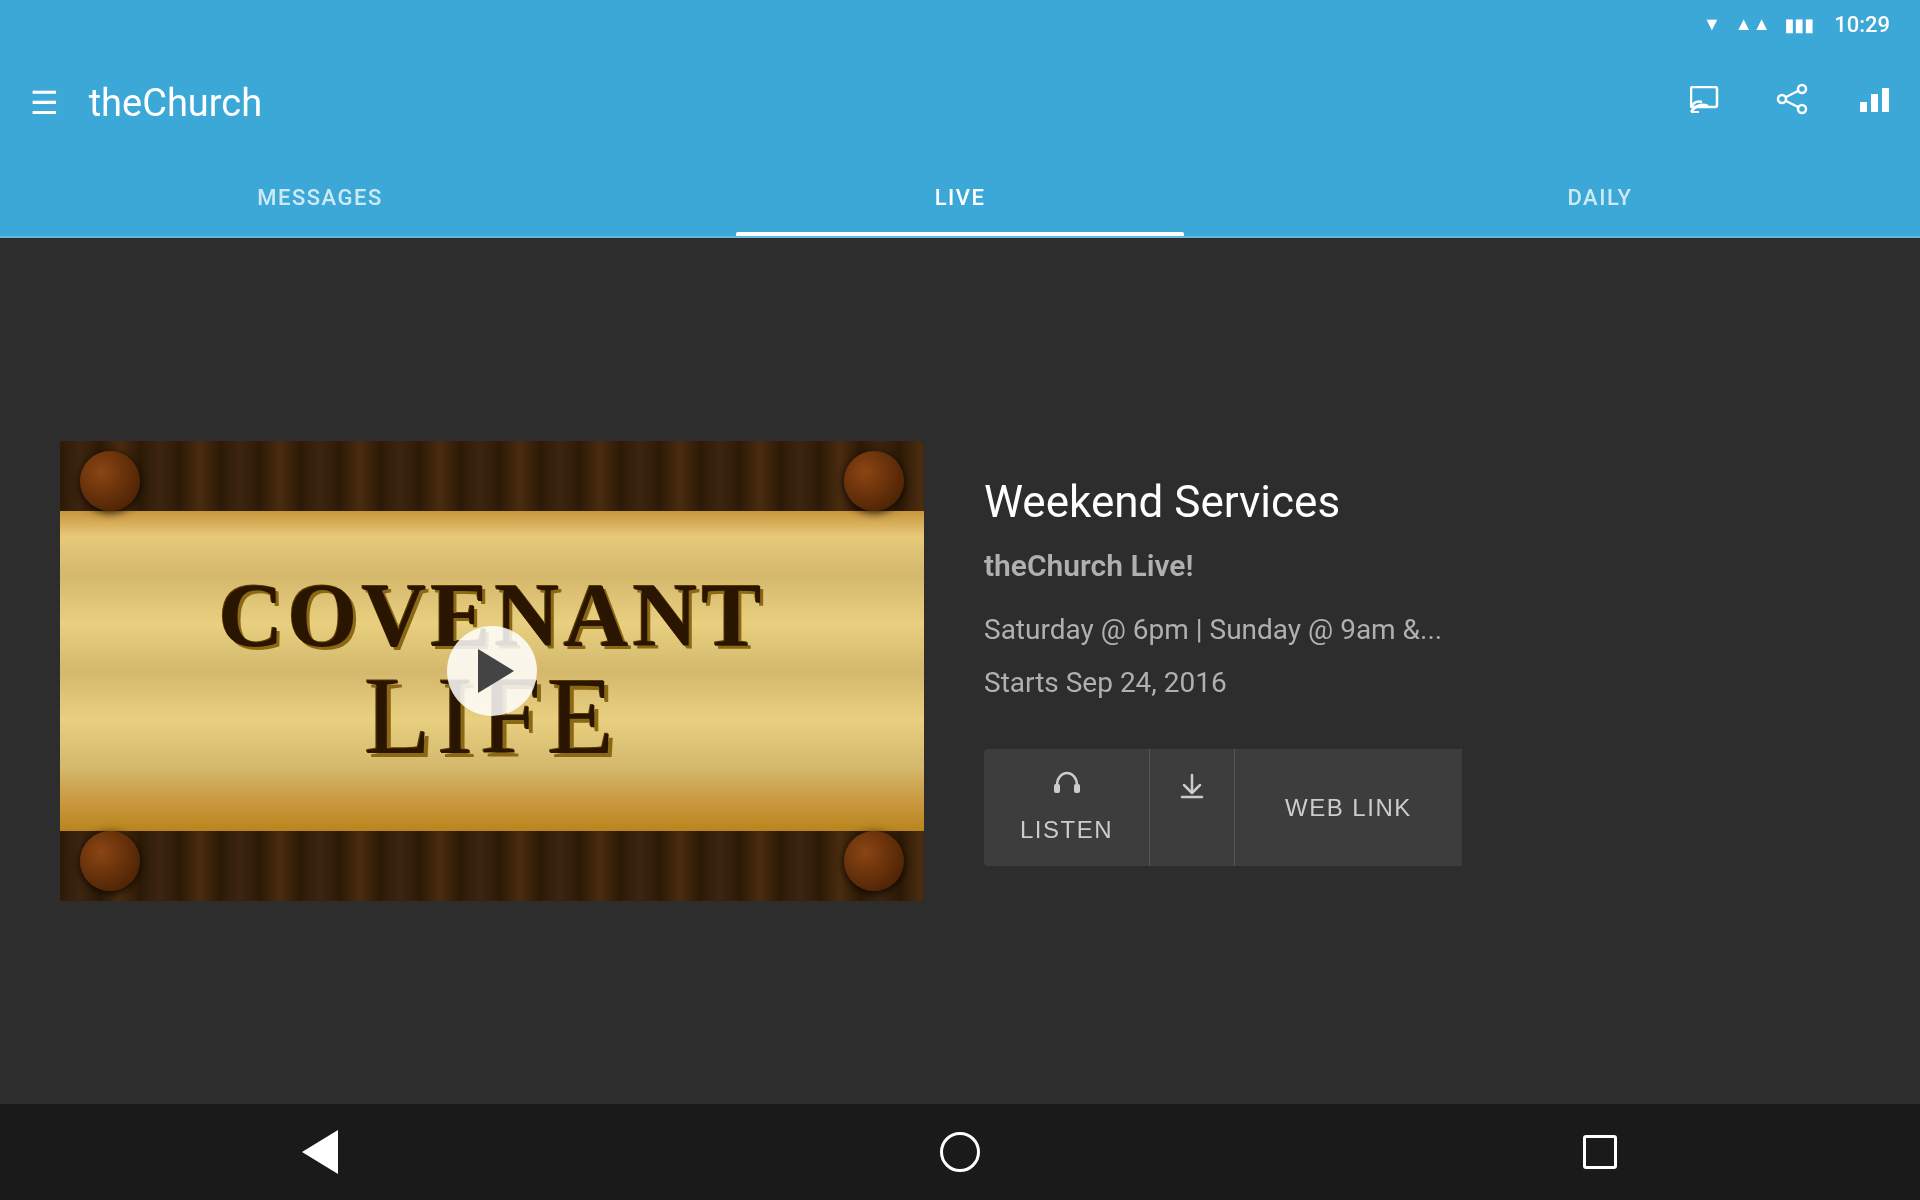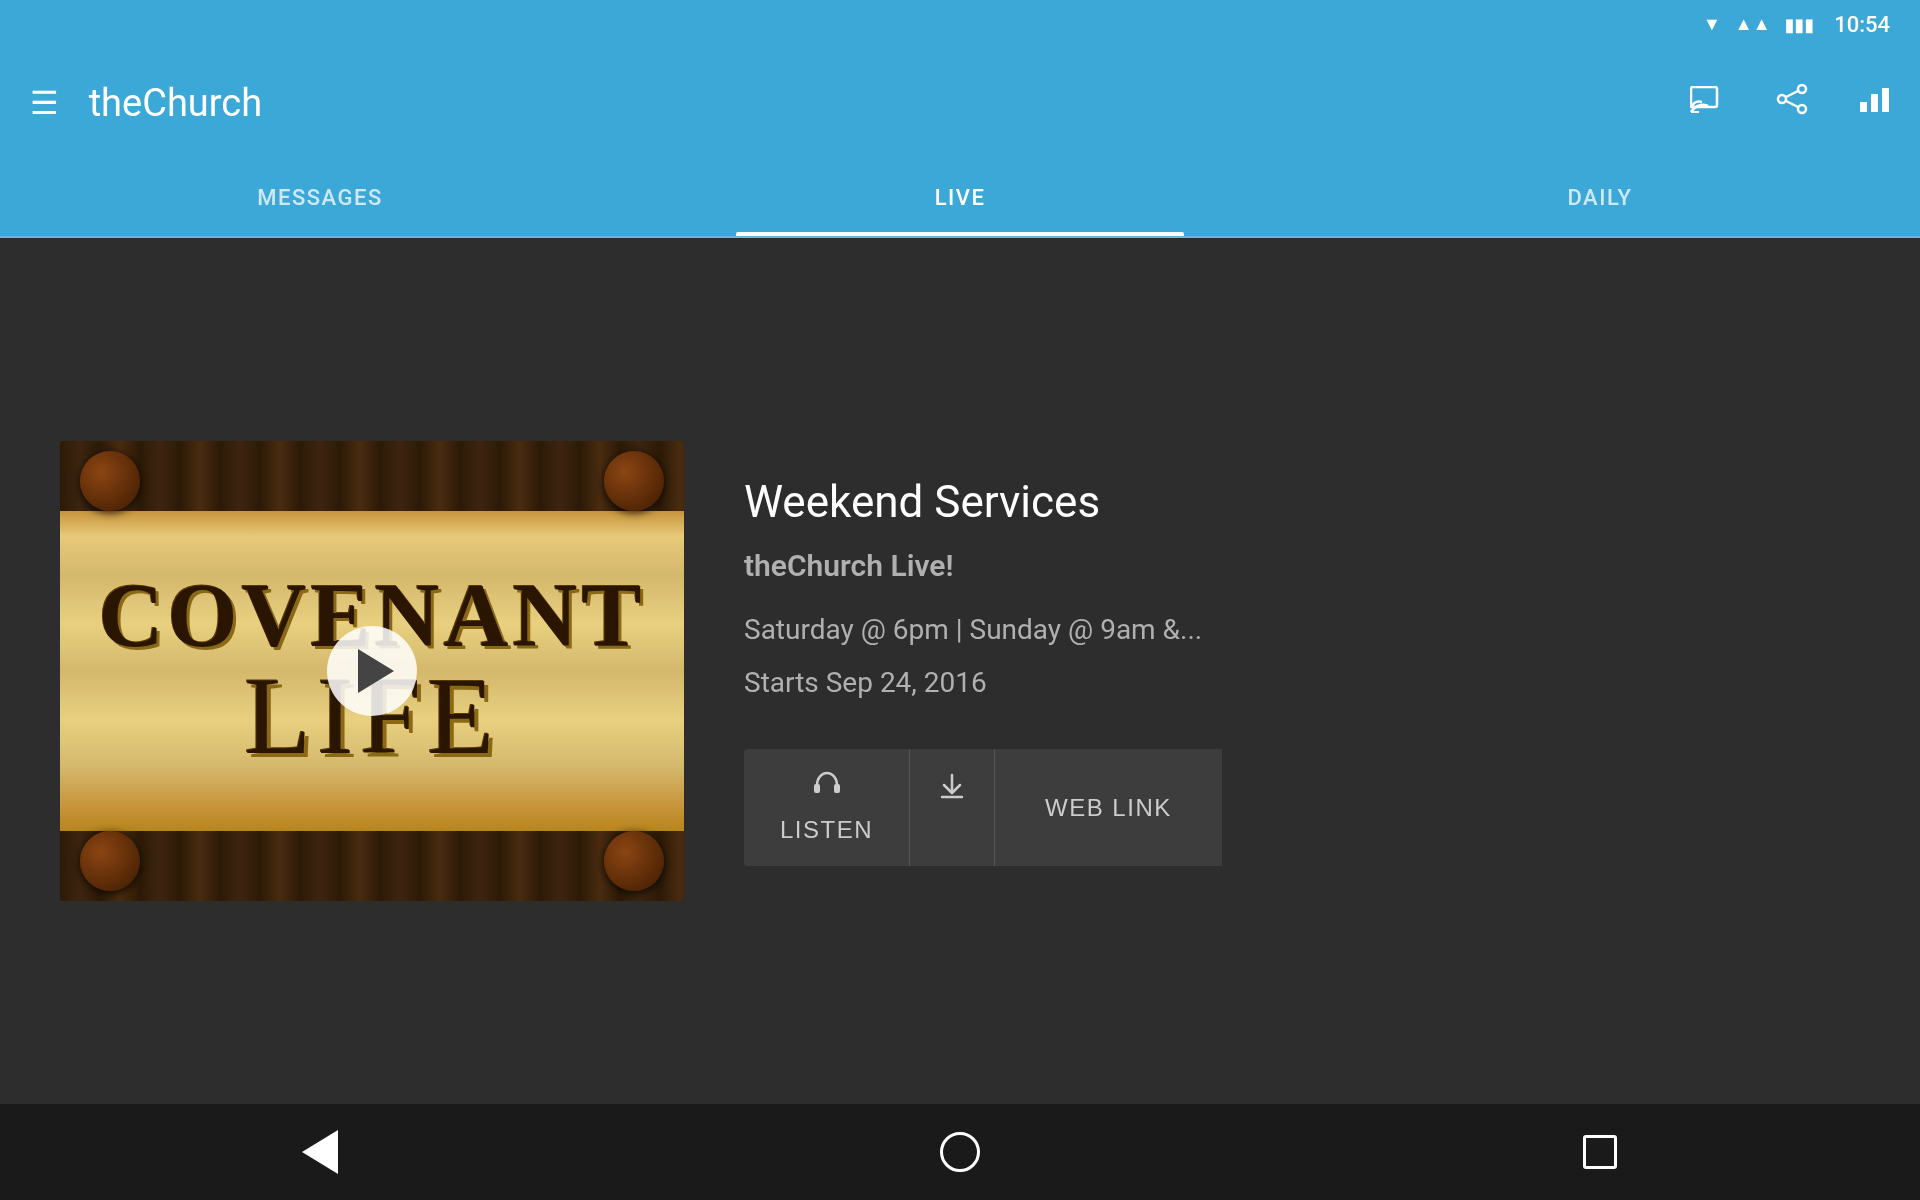--- a/index.html
+++ b/index.html
@@ -104,21 +104,21 @@
       background: #2d2d2d;
       display: flex;
       align-items: center;
       justify-content: center;
       gap: 60px;
       padding: 40px 60px;
     }
 
     
     #video-container {
-      width: 624px;
+      width: 864px;
       height: 460px;
       border-radius: 4px;
       overflow: hidden;
       position: relative;
       flex-shrink: 0;
       background: #1a1008;
     }
 
     
     #scroll-bg {
@@ -346,21 +346,21 @@
       border-radius: 3px;
     }
   </style>
 </head>
 <body>
 
 <div id="status-bar">
   <span class="status-icon">▼</span>
   <span class="status-icon">▲▲</span>
   <span class="status-icon">▮▮▮</span>
-  <span id="status-time">10:54</span>
+  <span id="status-time">10:29</span>
 </div>
 
 <div id="app-bar">
   <span id="menu-icon">☰</span>
   <span id="app-title">theChurch</span>
   <span class="appbar-action">
     
     <svg width="36" height="28" viewBox="0 0 36 28" fill="none">
       <rect x="1" y="1" width="26" height="20" rx="2" stroke="white" stroke-width="2.5" fill="none"></rect>
       <path d="M1 22 Q4 14 12 16" stroke="white" stroke-width="2.5" fill="none"></path>

